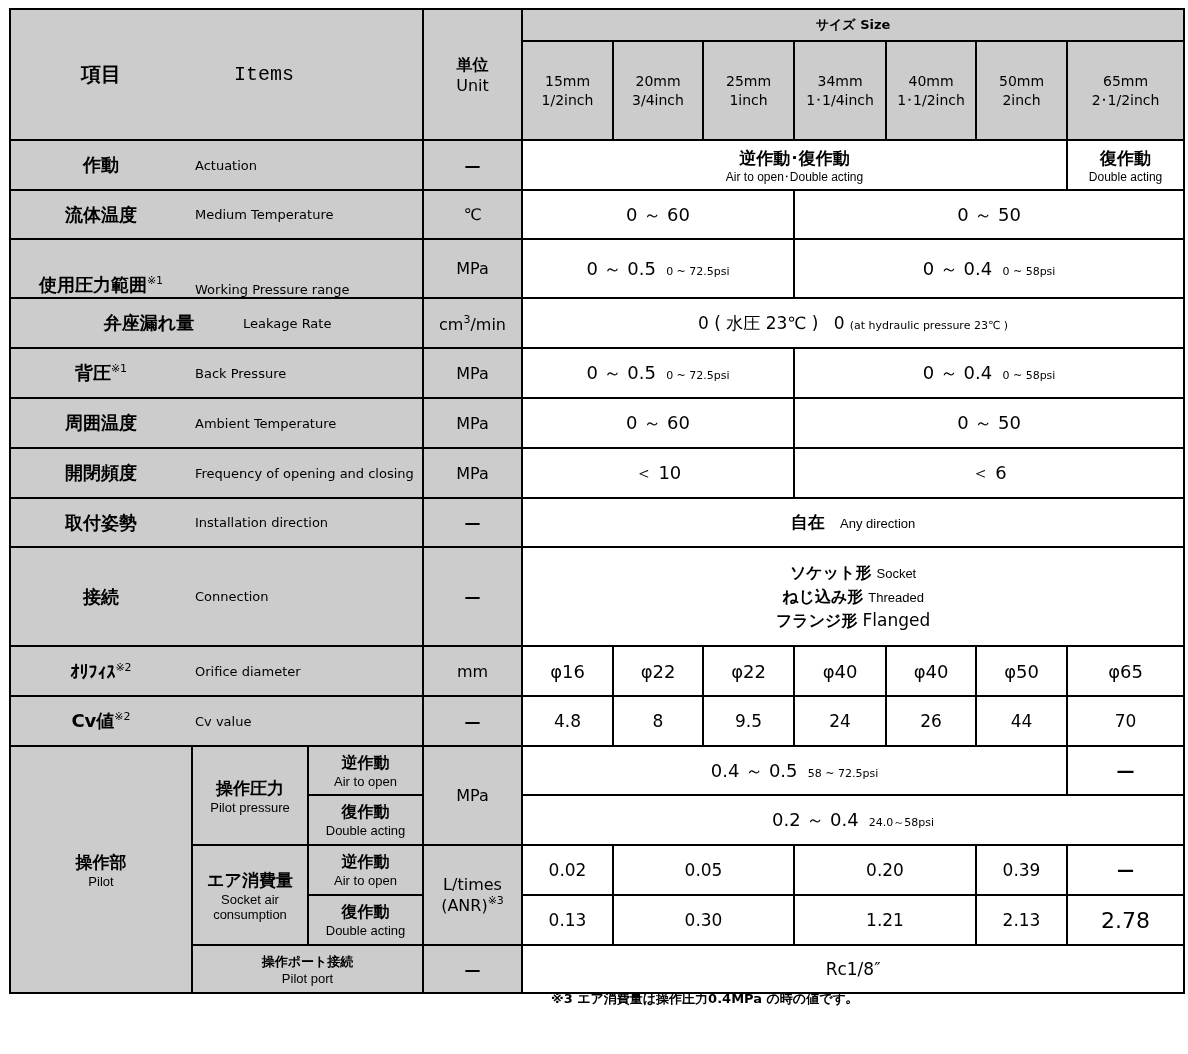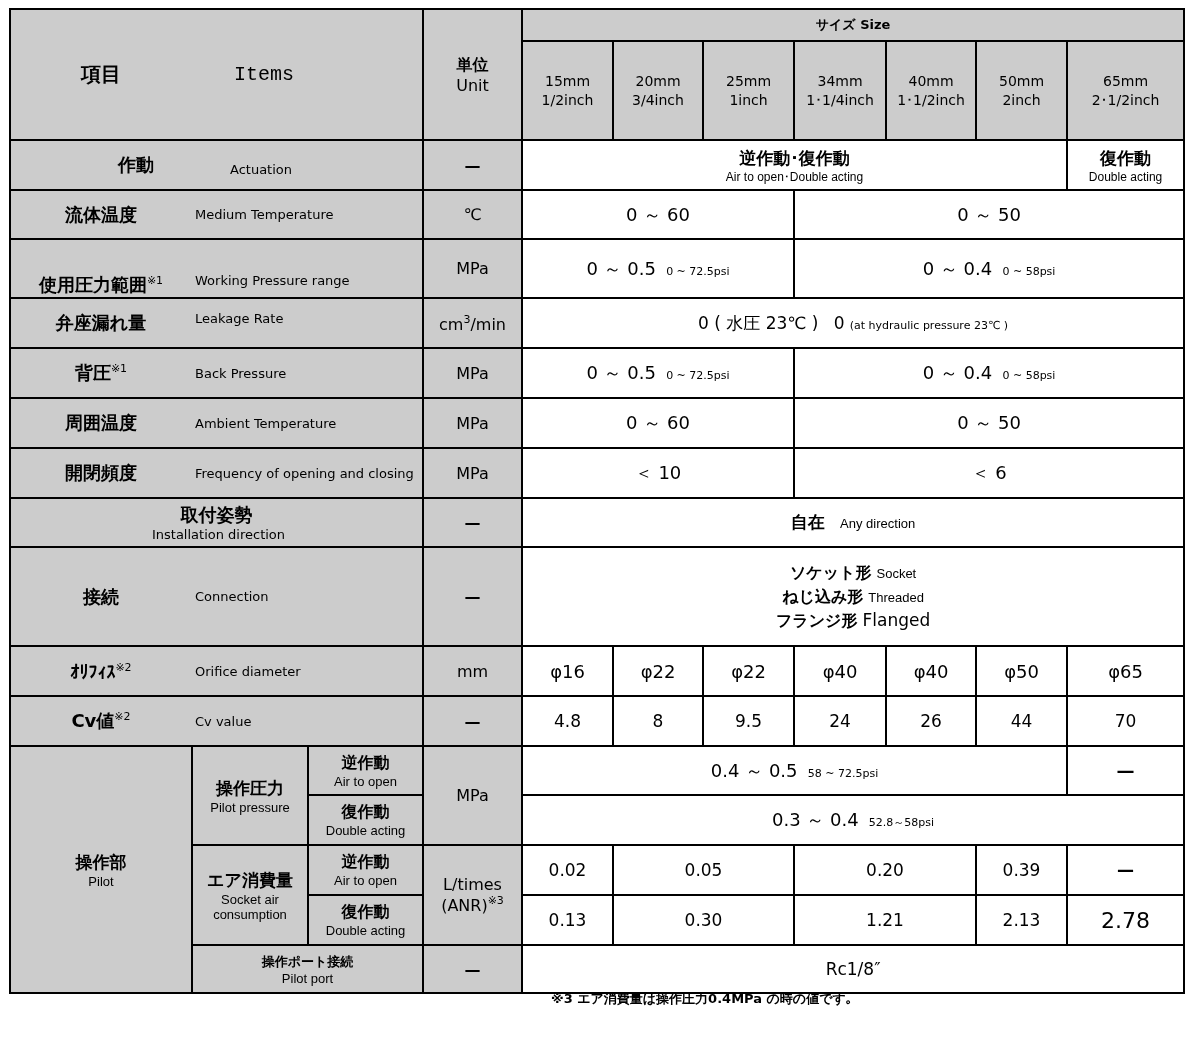--- a/index.html
+++ b/index.html
@@ -84,21 +84,21 @@
           <div>2inch</div>
         </td>
     <td class="g sz">
           <div>65mm</div>
           <div>2･1/2inch</div>
         </td>
   </tr>
 
   <tr style="height:50px">
     <td class="g" colspan="3">
-          <div style="display:flex;align-items:flex-end;padding-left:35px;">
+          <div style="display:flex;align-items:center;">
             <span class="jp-col">作動</span>
             <span class="en-col">Actuation</span>
           </div>
         </td>
     <td class="g unit" style="font-weight:bold">—</td>
     <td class="w" colspan="6">
           <div class="jp-mid" style="font-size:17px">逆作動･復作動</div>
           <div class="en-sm" style="font-size:12px">Air to open･Double acting</div>
         </td>
     <td class="w">
@@ -114,33 +114,33 @@
             <span class="en-col">Medium Temperature</span>
           </div>
         </td>
     <td class="g unit">℃</td>
     <td class="w val" colspan="3">0 ～ 60</td>
     <td class="w val" colspan="4">0 ～ 50</td>
   </tr>
 
   <tr style="height:50px">
     <td class="g" colspan="3">
-          <div style="display:flex;align-items:flex-start;margin-top:33px;">
+          <div style="display:flex;align-items:flex-end;margin-top:33px;">
             <span class="jp-col"><span>使用圧力範囲</span><sup>※1</sup></span>
             <span class="en-col">Working Pressure range</span>
           </div>
         </td>
     <td class="g unit">MPa</td>
     <td class="w" colspan="3"><span class="val">0 ～ 0.5</span>&nbsp;&nbsp;<span class="val-sub">0 ~ 72.5psi</span></td>
     <td class="w" colspan="4"><span class="val">0 ～ 0.4</span>&nbsp;&nbsp;<span class="val-sub">0 ~ 58psi</span></td>
   </tr>
 
   <tr style="height:50px">
     <td class="g" colspan="3">
-          <div style="display:flex;align-items:flex-start;">
+          <div style="display:flex;align-items:center;padding-left:48px;">
             <span class="jp-col">弁座漏れ量</span>
             <span class="en-col">Leakage Rate</span>
           </div>
         </td>
     <td class="g unit"><span>cm</span><sup>3</sup><span>/min</span></td>
     <td class="w" colspan="7"><span class="val" style="font-size:17px">0 ( 水圧 23℃ )</span>&nbsp;&nbsp;&nbsp;<span class="val" style="font-size:17px">0</span> <span class="val-sub">(at hydraulic pressure 23℃ )</span></td>
   </tr>
 
   <tr style="height:50px">
     <td class="g" colspan="3">
@@ -173,21 +173,21 @@
             <span class="en-col">Frequency of opening and closing</span>
           </div>
         </td>
     <td class="g unit">MPa</td>
     <td class="w val" colspan="3">＜ 10</td>
     <td class="w val" colspan="4">＜ 6</td>
   </tr>
 
   <tr style="height:49px">
     <td class="g" colspan="3">
-          <div style="display:flex;align-items:center;flex-direction:column;">
+          <div style="display:flex;align-items:center;">
             <span class="jp-col">取付姿勢</span>
             <span class="en-col">Installation direction</span>
           </div>
         </td>
     <td class="g unit" style="font-weight:bold">—</td>
     <td class="w" colspan="7"><span class="jp-mid" style="font-size:17px">自在</span>&nbsp;&nbsp;&nbsp;<span class="en-sm">Any direction</span></td>
   </tr>
 
   <tr style="height:99px">
     <td class="g" colspan="3">
@@ -256,21 +256,21 @@
     <td class="g unit" rowspan="2">MPa</td>
     <td class="w" colspan="6"><span class="val">0.4 ～ 0.5</span>&nbsp;&nbsp;<span class="val-sub">58 ~ 72.5psi</span></td>
     <td class="w val" style="font-weight:bold">—</td>
   </tr>
 
   <tr style="height:50px">
     <td class="g">
       <div class="jp-mid">復作動</div>
       <div class="en-sm">Double acting</div>
     </td>
-    <td class="w" colspan="7"><span class="val">0.3 ～ 0.4</span>&nbsp;&nbsp;<span class="val-sub">52.8～58psi</span></td>
+    <td class="w" colspan="7"><span class="val">0.2 ～ 0.4</span>&nbsp;&nbsp;<span class="val-sub">24.0～58psi</span></td>
   </tr>
 
   <tr style="height:50px">
     <td class="g" rowspan="2">
       <div class="jp-mid" style="font-size:17px">エア消費量</div>
       <div class="en-sm" style="line-height:15px">Socket air</div>
       <div class="en-sm" style="line-height:15px">consumption</div>
     </td>
     <td class="g">
       <div class="jp-mid">逆作動</div>

